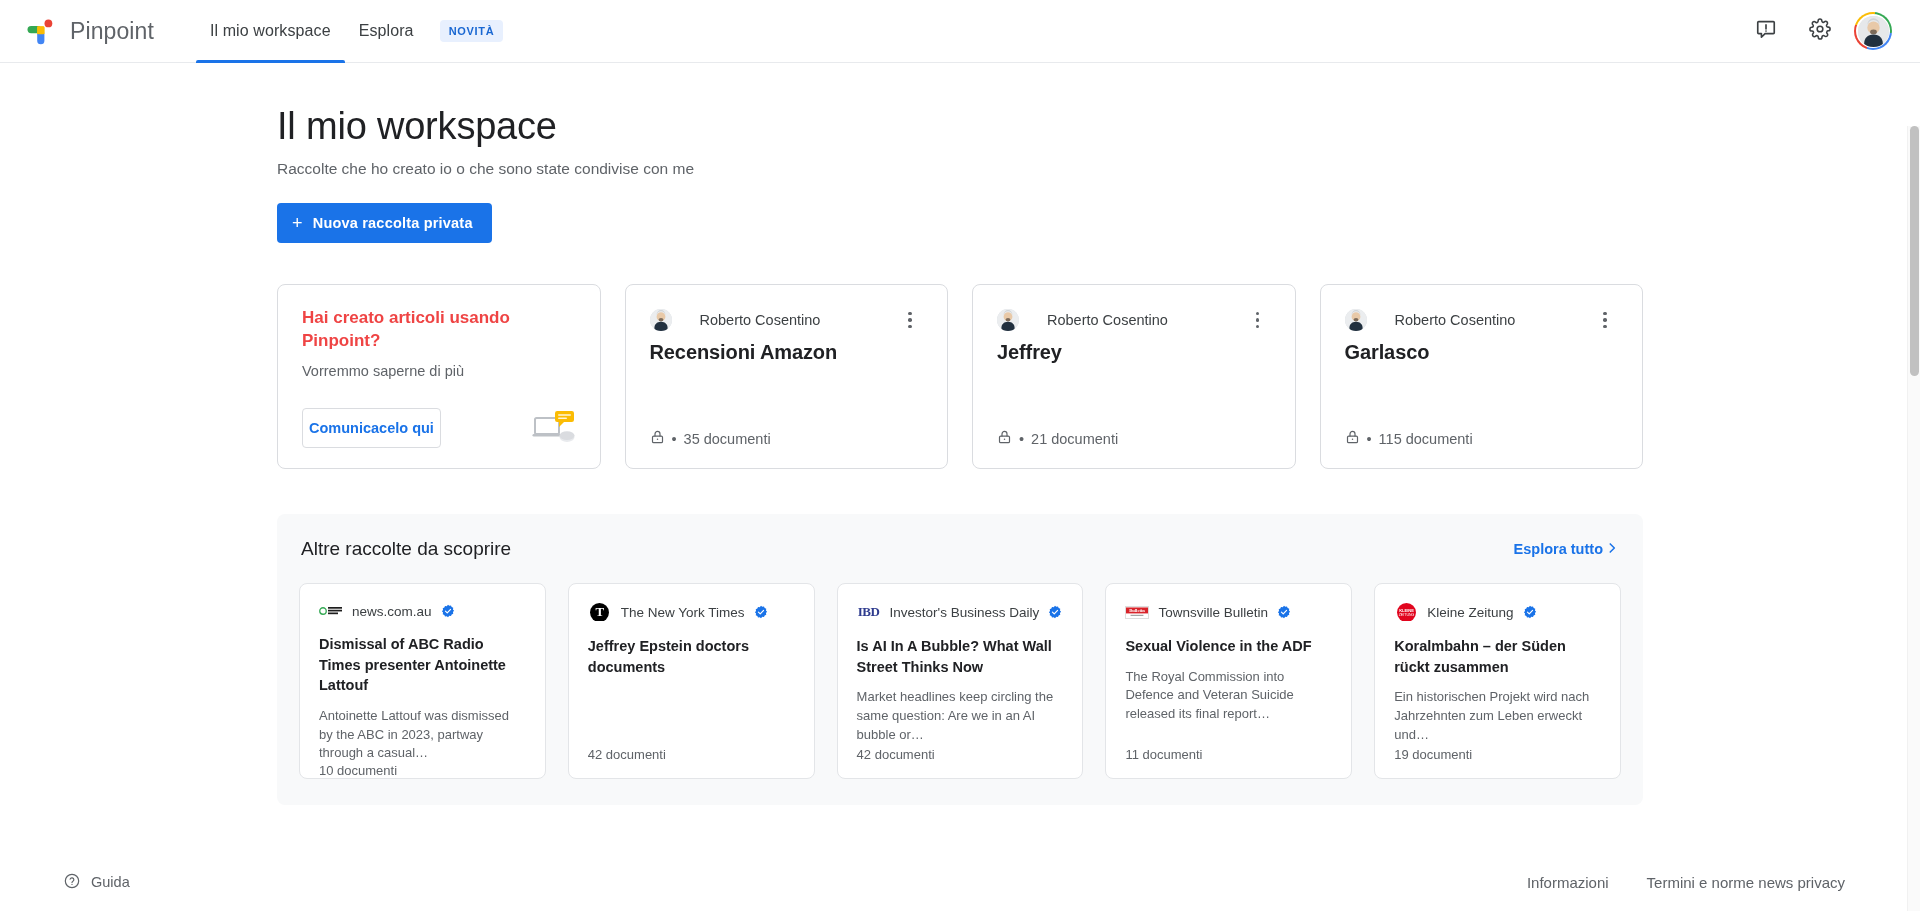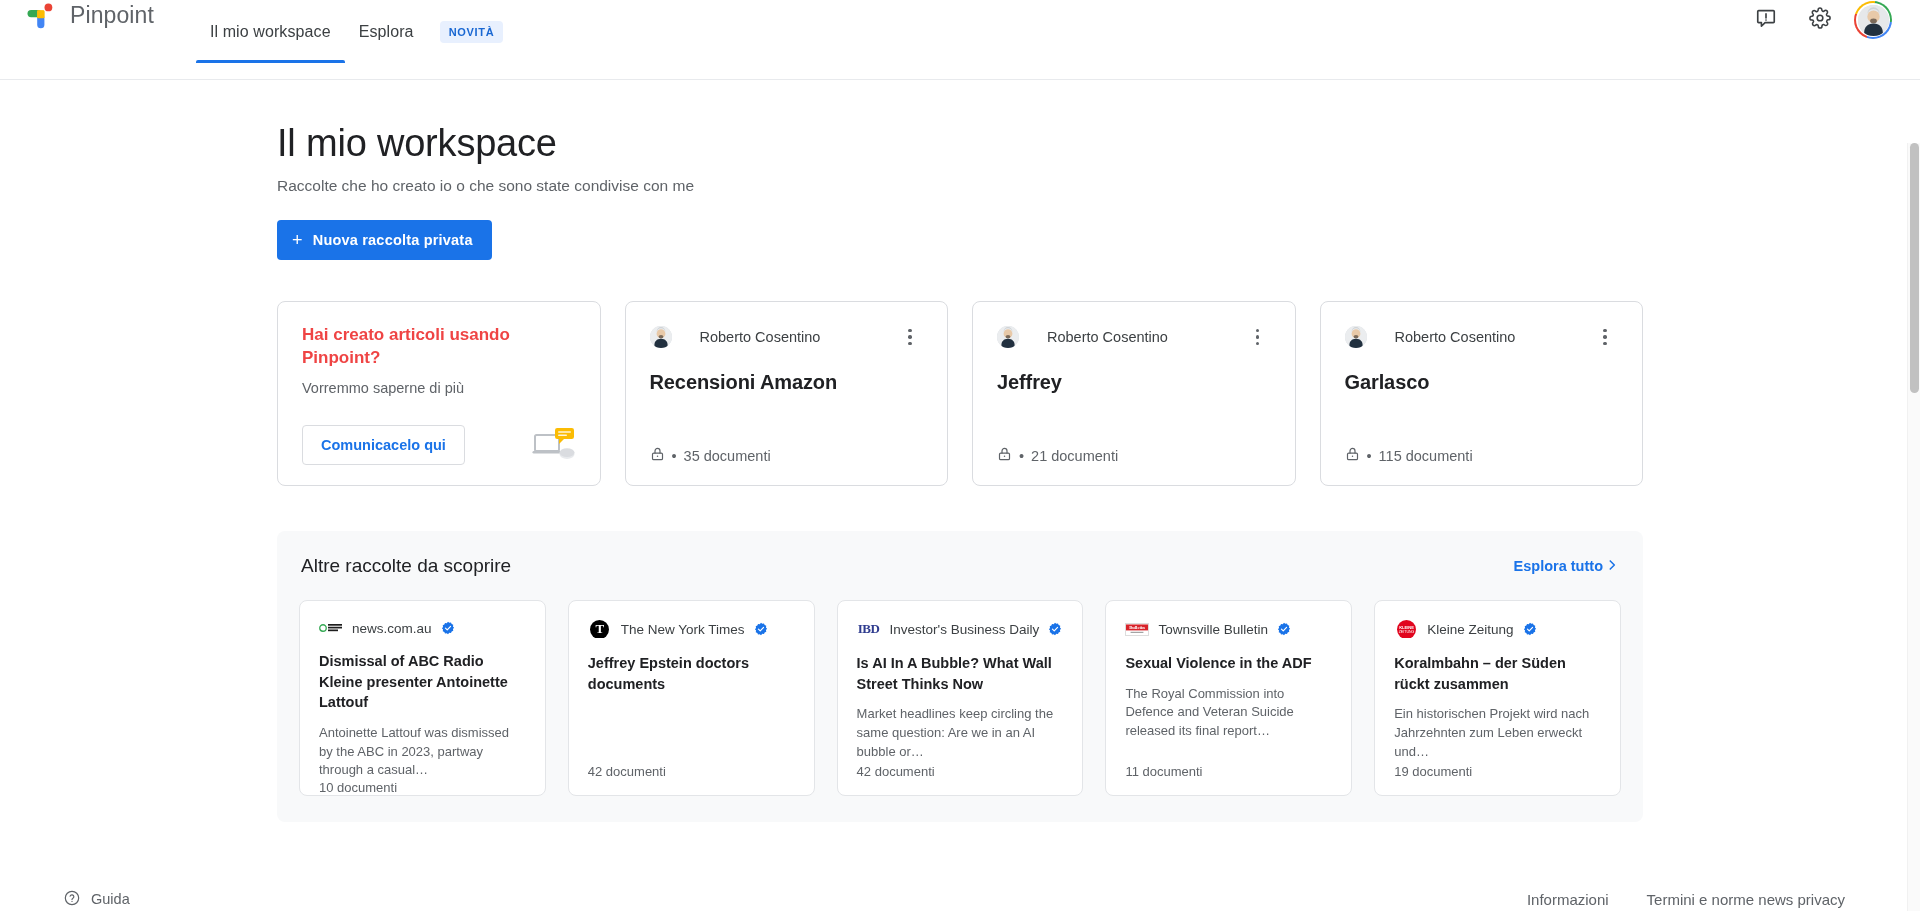--- a/index.html
+++ b/index.html
@@ -7,23 +7,23 @@
     width: 1920px; height: 911px;
     font-family: "Liberation Sans", sans-serif;
     background: #ffffff;
     color: #202124;
     overflow: hidden;
   }
 
   
   .topbar {
     position: relative;
-    height: 80px;
+    height: 63px;
     display: flex;
-    align-items: flex-start;
+    align-items: center;
     padding: 0 22px 0 22px;
     background: #fff;
     border-bottom: 1px solid #e8eaed;
   }
   .brand { display: flex; align-items: center; gap: 14px; padding-left: 4px; }
   .logo { width: 30px; height: 30px; position: relative; }
   .brand-name {
     font-size: 23px; color: #5f6368; letter-spacing: .1px;
   }
   .nav { display: flex; align-items: center; height: 63px; margin-left: 42px; }
@@ -161,39 +161,39 @@
   }
   .promo-sub { margin-top: 10px; font-size: 14.5px; color: #5f6368; }
   .promo-bottom { margin-top: auto; display: flex; align-items: flex-end; justify-content: space-between; }
   .btn-outline {
     border: 1px solid #dadce0;
     background: #fff;
     color: #1a73e8;
     font-size: 14.5px;
     font-weight: bold;
     border-radius: 4px;
-    padding: 11px 18px;
+    padding: 11px 6px;
     font-family: "Liberation Sans", sans-serif;
     cursor: pointer;
   }
 
   .card-top { display: flex; align-items: center; }
   .mini-avatar {
     width: 22px; height: 22px; border-radius: 50%;
     background: #d9dde2; overflow: hidden; position: relative; flex: 0 0 auto;
   }
   .owner-name { margin-left: 28px; font-size: 14.5px; color: #3c4043; }
   .kebab {
     margin-left: auto; width: 26px; height: 26px;
     display: flex; flex-direction: column; align-items: center; justify-content: center;
     gap: 3px; border-radius: 50%; cursor: pointer;
   }
   .kebab i { width: 3.5px; height: 3.5px; border-radius: 50%; background: #5f6368; display: block; }
   .coll-title {
-    margin-top: 21px;
+    margin-top: 8px;
     font-size: 20px; font-weight: bold; color: #202124; letter-spacing: -.1px;
   }
   .coll-meta {
     margin-top: auto;
     display: flex; align-items: center; gap: 7px;
     font-size: 14.5px; color: #5f6368;
   }
 
   
   .discover {
@@ -492,21 +492,21 @@
               </svg>
             </span>
             <span class="src-name">news.com.au</span>
             <span class="verified">
               <svg width="14" height="14" viewBox="0 0 24 24" aria-hidden="true">
                 <path fill="#1a73e8" d="M12 1.2l2.2 1.9 2.9-.5 1.2 2.7 2.7 1.2-.5 2.9 1.9 2.2-1.9 2.2.5 2.9-2.7 1.2-1.2 2.7-2.9-.5L12 22.8l-2.2-1.9-2.9.5-1.2-2.7-2.7-1.2.5-2.9L1.6 12.4l1.9-2.2-.5-2.9 2.7-1.2 1.2-2.7 2.9.5z"></path>
                 <polyline points="7.6 12.3 10.7 15.3 16.4 9.2" fill="none" stroke="#fff" stroke-width="2" stroke-linecap="round" stroke-linejoin="round"></polyline>
               </svg>
             </span>
           </div>
-          <div class="dcard-title">Dismissal of ABC Radio Kleine presenter Antoinette Lattouf</div>
+          <div class="dcard-title">Dismissal of ABC Radio Times presenter Antoinette Lattouf</div>
           <div class="dcard-desc">Antoinette Lattouf was dismissed by the ABC in 2023, partway through a casual…</div>
           <div class="dcard-count">10 documenti</div>
         </div>
 
         <div class="dcard">
           <div class="src-row">
             <span class="src-logo">
               <span class="lg-nyt">T</span>
             </span>
             <span class="src-name">The New York Times</span>

